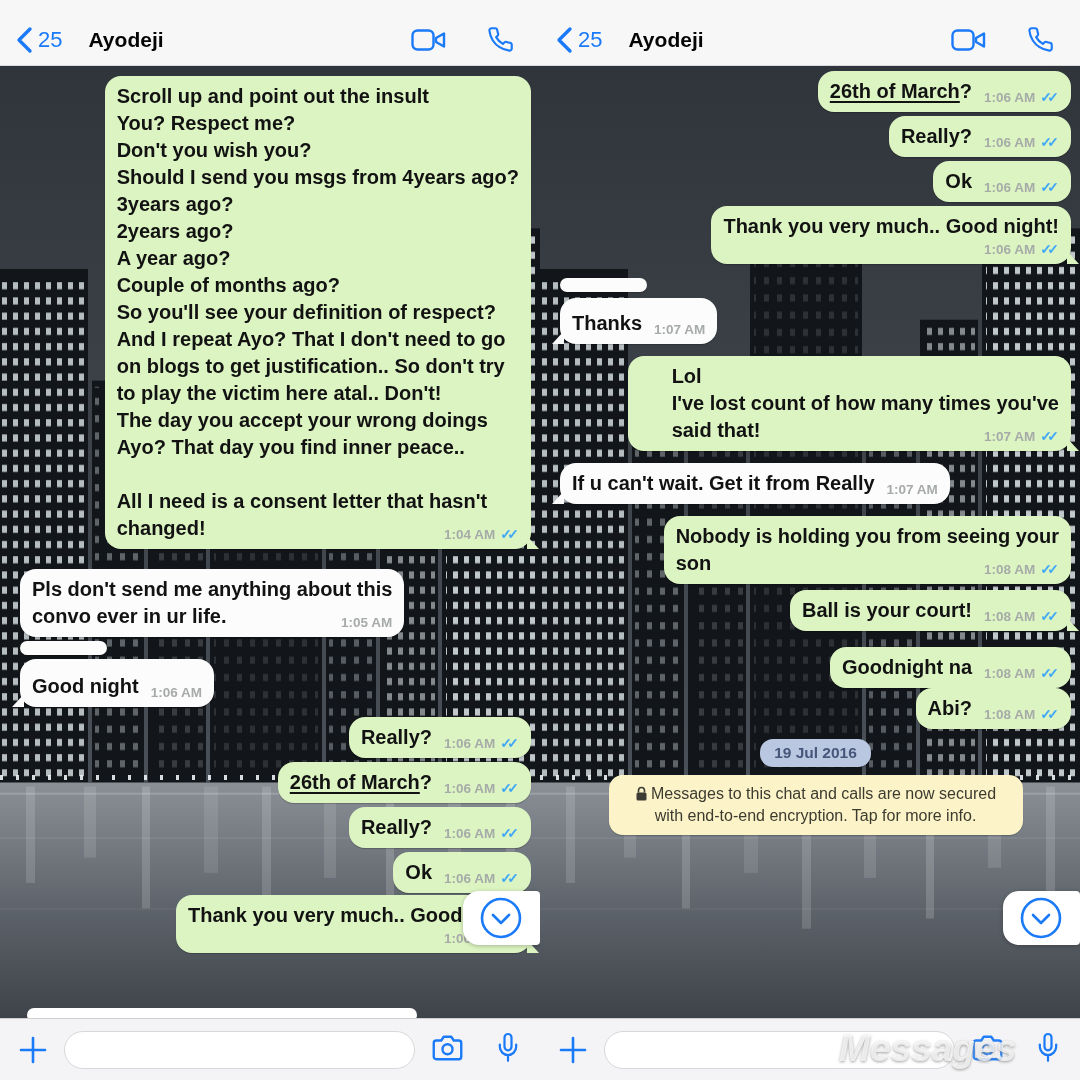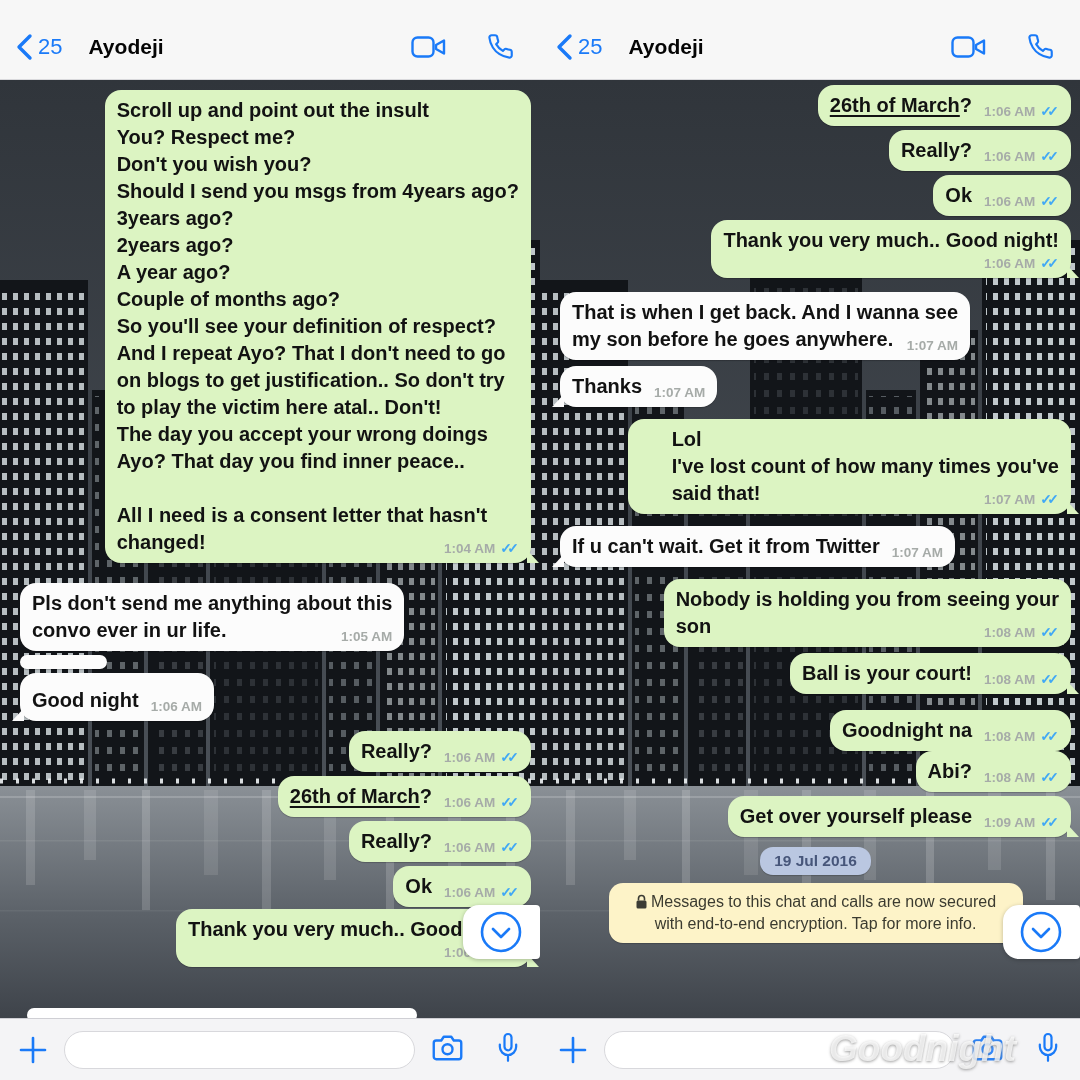--- a/index.html
+++ b/index.html
@@ -4,21 +4,21 @@
 <style>
   html,body{margin:0;padding:0;background:#000;}
   *{box-sizing:border-box;}
   #root{
     width:1080px;height:1080px;display:flex;overflow:hidden;position:relative;
     font-family:"Liberation Sans", sans-serif;
   }
   .panel{width:540px;height:1080px;display:flex;flex-direction:column;position:relative;}
   
   header.chatbar{
-    height:80px;background:#f7f7f7;display:flex;align-items:center;
+    height:66px;background:#f7f7f7;display:flex;align-items:center;
     padding:14px 26px 0 14px;flex:0 0 auto;border-bottom:1px solid #d9d9dc;text-align:right;
   }
   .navleft{display:flex;align-items:center;gap:4px;cursor:pointer;}
   .badge{color:#1a7af8;font-size:22px;}
   .title{font-size:21px;font-weight:bold;color:#050505;margin-left:26px;}
   .actions{margin-left:auto;display:flex;align-items:center;gap:40px;}
   .actions svg{display:block;}
   
   .chat{position:relative;flex:1 1 auto;overflow:hidden;}
   svg.bg{position:absolute;inset:0;width:100%;height:100%;}
@@ -290,33 +290,31 @@
       </svg>
 
       <div class="messages">
           <div class="msg out" style="margin-top: 5px;"><span class="txt"><span class="u">26th of March</span><span>?</span></span><span class="meta"><span>1:06 AM</span><span class="ticks">✓✓</span></span></div>
           <div class="msg out" style="margin-top: 4px;"><span class="txt">Really?</span><span class="meta"><span>1:06 AM</span><span class="ticks">✓✓</span></span></div>
           <div class="msg out" style="margin-top: 4px;"><span class="txt">Ok</span><span class="meta"><span>1:06 AM</span><span class="ticks">✓✓</span></span></div>
           <div class="msg out tail" style="margin-top: 4px;">
             <span class="txt" style="display: block;">Thank you very much.. Good night!</span>
             <span class="meta row"><span>1:06 AM</span><span class="ticks">✓✓</span></span>
           </div>
-          <div class="msg in" style="margin-top: 14px;"><span class="txt">That is when I get back. And I wanna see
-my son before he goes anywhere.</span><span class="meta"><span>1:07 AM</span></span></div>
+          <div class="msg in" style="margin-top: 14px;"><span class="meta"><span>1:07 AM</span></span></div>
           <div class="msg in tail" style="margin-top: 6px;"><span class="txt">Thanks</span><span class="meta"><span>1:07 AM</span></span></div>
           <div class="msg out tail" style="margin-top: 12px; padding-left: 44px;"><span class="txt">Lol
 I've lost count of how many times you've
 said that!</span><span class="meta"><span>1:07 AM</span><span class="ticks">✓✓</span></span></div>
-          <div class="msg in tail" style="margin-top: 12px;"><span class="txt">If u can't wait. Get it from Twitter</span><span class="meta"><span>1:07 AM</span></span></div>
+          <div class="msg in tail" style="margin-top: 12px;"><span class="txt">If u can't wait. Get it from Really</span><span class="meta"><span>1:07 AM</span></span></div>
           <div class="msg out" style="margin-top: 12px;"><span class="txt">Nobody is holding you from seeing your
 son</span><span class="meta"><span>1:08 AM</span><span class="ticks">✓✓</span></span></div>
           <div class="msg out tail" style="margin-top: 6px;"><span class="txt">Ball is your court!</span><span class="meta"><span>1:08 AM</span><span class="ticks">✓✓</span></span></div>
           <div class="msg out" style="margin-top: 16px;"><span class="txt">Goodnight na</span><span class="meta"><span>1:08 AM</span><span class="ticks">✓✓</span></span></div>
           <div class="msg out" style=""><span class="txt">Abi?</span><span class="meta"><span>1:08 AM</span><span class="ticks">✓✓</span></span></div>
-          <div class="msg out tail" style="margin-top: 4px;"><span class="txt">Get over yourself please</span><span class="meta"><span>1:09 AM</span><span class="ticks">✓✓</span></span></div>
           <div class="rowCenter" style="margin-top: 10px;"><span class="datePill">19 Jul 2016</span></div>
           <div class="system" style="margin-top: 8px;"><svg width="13" height="15" viewBox="0 0 13 15">
               <rect x="1.5" y="6.5" width="10" height="8" rx="1.5" fill="#3c3c34"></rect>
               <path d="M3.5 6.5V4.5a3 3 0 0 1 6 0v2" fill="none" stroke="#3c3c34" stroke-width="1.6"></path>
             </svg><span>Messages to this chat and calls are now secured with end-to-end encryption. Tap for more info.</span></div>
         </div>
 
       <button class="scrollDown">
         <svg width="44" height="44" viewBox="0 0 44 44">
             <circle cx="22" cy="22" r="19" fill="none" stroke="#1a7af8" stroke-width="2.6"></circle>
@@ -340,14 +338,14 @@
             </svg></span>
         <span><svg width="28" height="32" viewBox="0 0 24 26">
               <path d="M12 1a3 3 0 0 0-3 3v8a3 3 0 0 0 6 0V4a3 3 0 0 0-3-3z" fill="none" stroke="#1a7af8" stroke-width="1.9"></path>
               <path d="M19 10v2a7 7 0 0 1-14 0v-2" fill="none" stroke="#1a7af8" stroke-width="1.9" stroke-linecap="round"></path>
               <line x1="12" y1="19" x2="12" y2="24" stroke="#1a7af8" stroke-width="1.9" stroke-linecap="round"></line>
             </svg></span>
       </div>
     </footer>
   </div>
 
-  <div class="watermark">Goodnight</div>
+  <div class="watermark">Messages</div>
 </div>
 
 </body></html>

